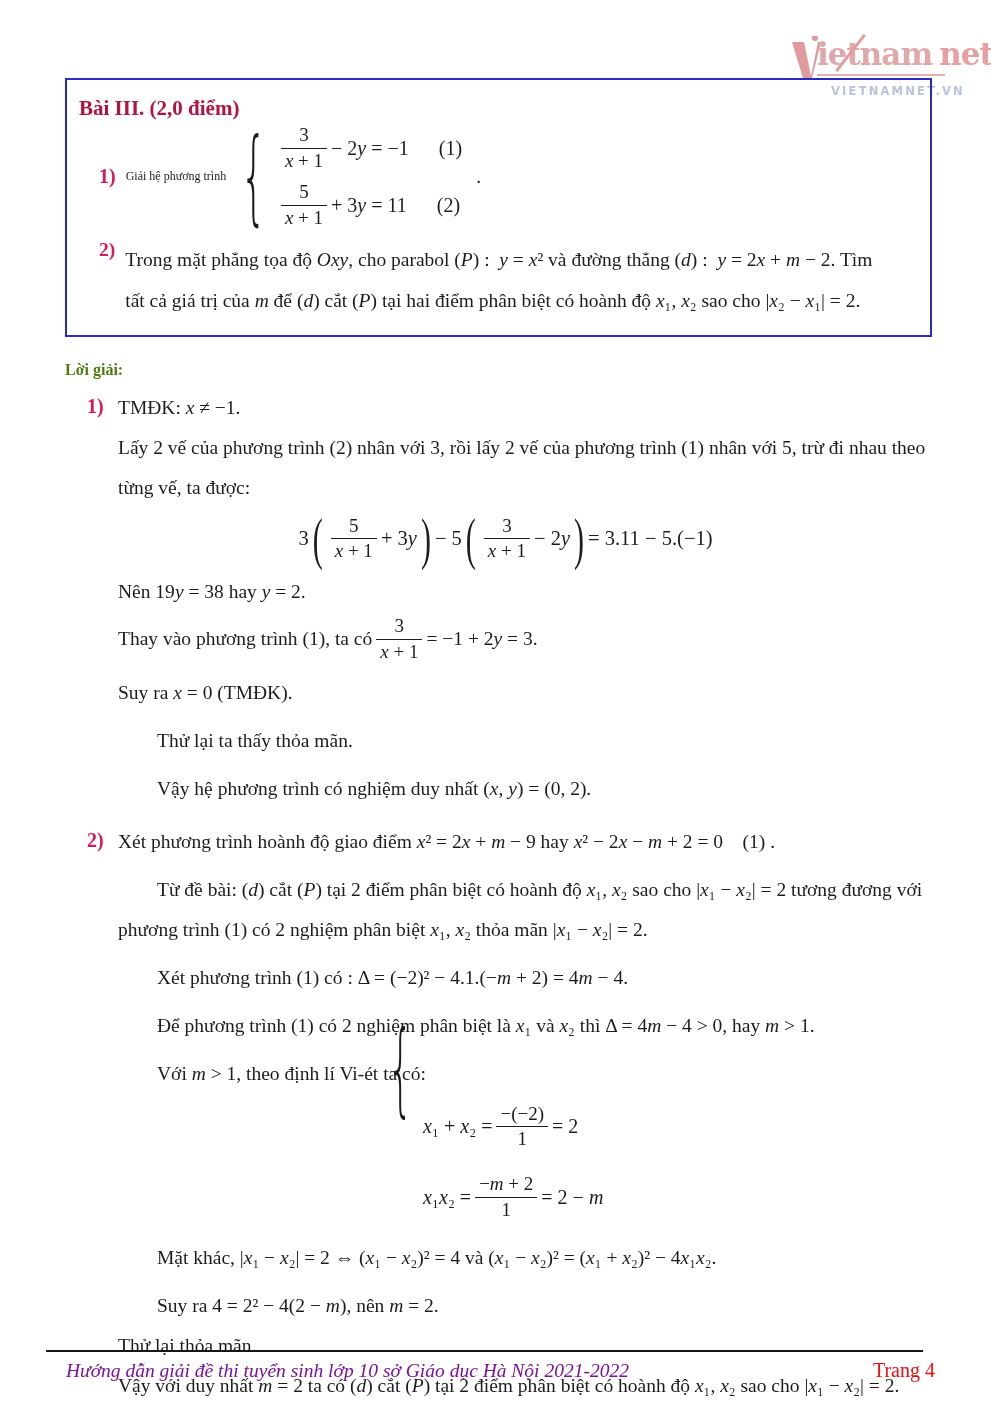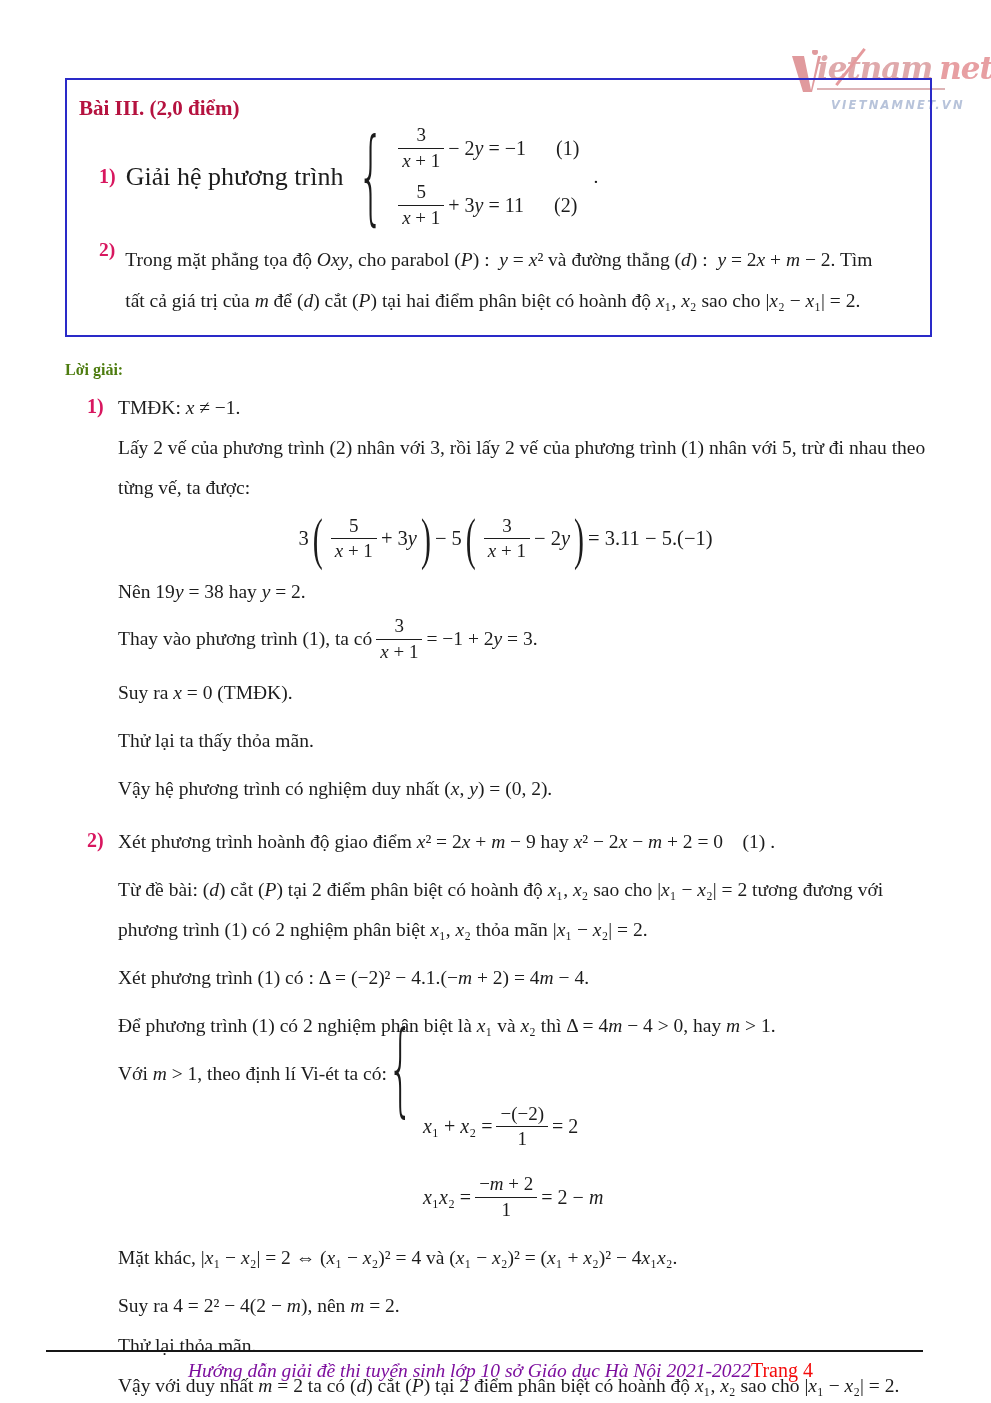--- a/index.html
+++ b/index.html
@@ -1,40 +1,40 @@
 <!DOCTYPE html>
 <html><head>
 <meta charset="utf-8">
 <style>
   html,body{margin:0;padding:0;background:#ffffff;}
   .page{position:relative;width:991px;height:1403px;background:#fff;overflow:hidden;
         font-family:"Liberation Serif","DejaVu Serif",serif;color:#1c1c1c;font-size:19.5px;}
 
   
-  .watermark{position:absolute;left:791px;top:48px;width:170px;z-index:0;font-style:italic;}
+  .watermark{position:absolute;left:791px;top:34px;width:170px;z-index:0;}
   .wm-row{position:relative;height:44px;white-space:nowrap;}
   .wm-vmark{position:absolute;left:0;top:2px;}
   .wm-text{position:absolute;left:26px;top:0;font-family:"DejaVu Serif",serif;font-weight:bold;
            font-size:31px;letter-spacing:-1px;line-height:40px;}
   .wm-i{color:#dfa9ab;}
   .wm-n{color:#e79fa2;margin-left:7px;}
   .wm-underline{position:absolute;left:26px;top:40px;width:128px;border-top:2px solid #ddb3b5;}
   .wm-slash{position:absolute;left:58px;top:-4px;width:3px;height:46px;background:#e59a9d;
             transform:rotate(38deg);transform-origin:center;}
   .wm-caption{margin:6px 0 0 40px;font-family:"DejaVu Sans","Liberation Sans",sans-serif;
               font-size:11.5px;font-weight:bold;letter-spacing:2.2px;color:#b7c3da;}
 
   
   .problem-box{position:relative;z-index:1;margin:78px 59px 0 65px;border:2px solid #2a2ac8;
                padding:14px 10px 10px 10px;background:transparent;}
   .box-title{font-size:21px;font-weight:bold;color:#b5123f;margin:2px 0 0 2px;}
   .p-num{color:#d8175f;font-weight:bold;}
   .item1{display:flex;align-items:center;margin:2px 0 0 22px;}
   .item1 .p-num{font-size:20px;}
-  .item1-label{margin-left:10px;font-size:26px;}
+  .item1-label{margin-left:10px;font-size:12px;}
   .sys{display:inline-flex;align-items:center;margin-left:14px;}
   .brace{display:inline-block;font-family:"DejaVu Sans","Liberation Sans",sans-serif;
          font-weight:200;color:#1c1c1c;}
   .brace-sys1{font-size:42px;transform:scaleY(2.45);margin-right:10px;}
   .sys-rows{display:inline-flex;flex-direction:column;gap:7px;}
   .sys-row{display:flex;align-items:center;font-size:20px;}
   .sys-tag{margin-left:30px;}
   .sys-period{margin-left:14px;align-self:center;}
   .item2{display:flex;align-items:flex-start;margin:8px 0 4px 22px;}
   .item2-text{margin-left:10px;line-height:41px;font-size:19.5px;}
@@ -46,34 +46,34 @@
 
   .mi{font-style:italic;}
 
   
   .sol-heading{margin:24px 0 0 65px;font-size:16px;font-weight:bold;color:#4d7c0f;}
   .part{position:relative;margin:16px 58px 0 118px;}
   .part .p-num{position:absolute;left:-31px;top:0;font-size:20px;}
   .part2{margin-top:28px;}
   .line{margin-top:15px;line-height:25px;}
   .line:first-child{margin-top:0;}
-  .gap{margin-top:23px;}
+  .gap{margin-top:23px;margin-left:39px;}
   .fracline{display:flex;align-items:center;margin-top:10px;}
 
   .display-eq{display:flex;justify-content:center;align-items:center;margin:14px 40px 2px 0;font-size:20.5px;}
   .bigp{display:inline-block;font-size:30px;font-weight:300;transform:scaleY(1.9);margin:0 4px;}
   .display-sys{display:flex;justify-content:center;margin:16px 60px 6px 0;}
   .brace-sys2{font-size:40px;transform:scaleY(2.55);margin-right:10px;}
   .vieta-rows{display:inline-flex;flex-direction:column;gap:20px;}
   .vieta-row{display:flex;align-items:center;font-size:20px;}
 
   
   .footer{position:absolute;left:0;top:1350px;width:100%;z-index:1;}
   .footer-rule{margin:0 68px 0 46px;border-top:2px solid #161616;}
-  .footer-row{display:flex;justify-content:center;align-items:baseline;margin:7px 56px 8px 66px;}
+  .footer-row{display:flex;justify-content:space-between;align-items:baseline;margin:7px 56px 8px 66px;}
   .footer-left{font-style:italic;color:#7d0f9e;font-size:19.5px;}
   .footer-right{color:#f40b0b;font-size:20px;}
 </style>
 </head>
 <body>
 
 <div class="page">
 
   <div class="watermark">
     <div class="wm-row">

